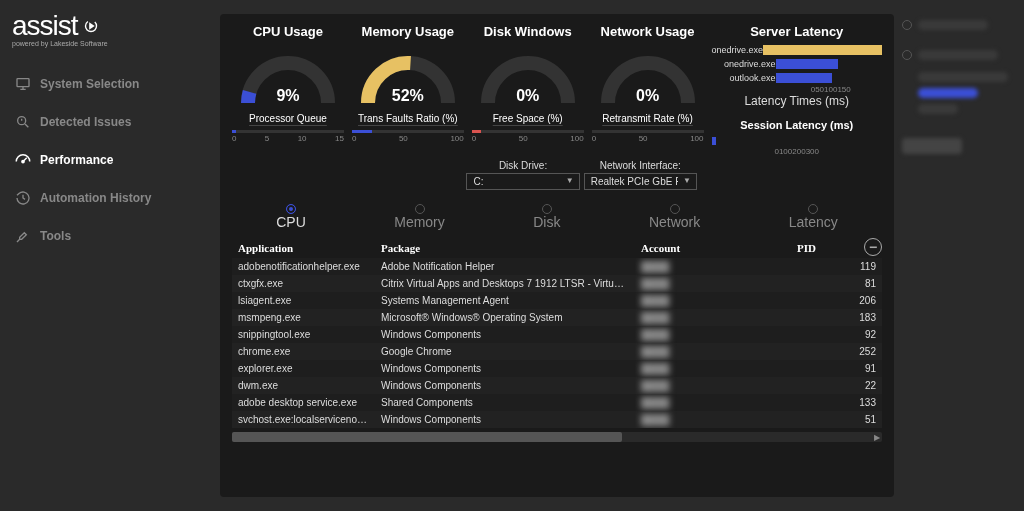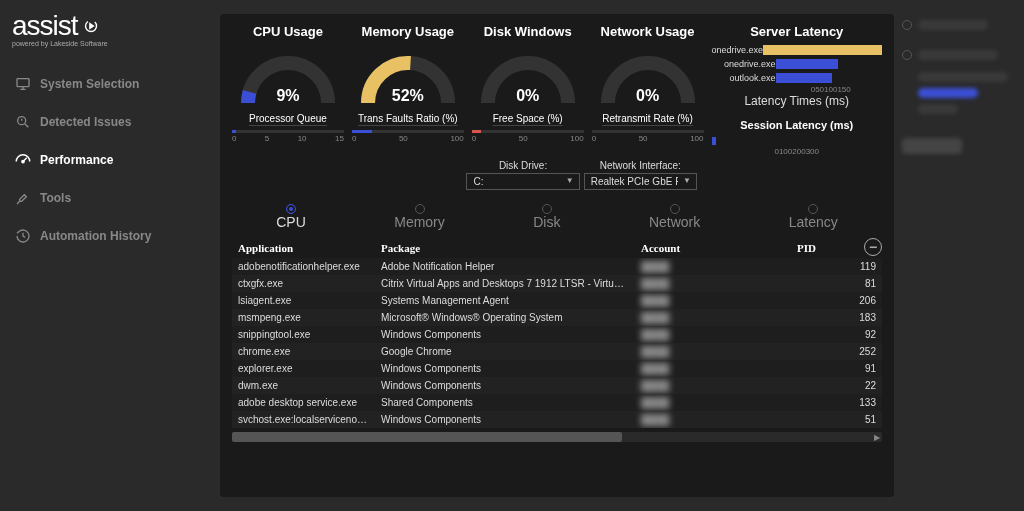--- a/index.html
+++ b/index.html
@@ -116,34 +116,34 @@
               <path d="M3 14a9 9 0 0 1 18 0"></path>
               <path d="M12 14 L17 9"></path>
               <circle cx="12" cy="14" r="1.5" fill="currentColor"></circle>
             </svg>
           </span>
         <span>Performance</span>
       </div>
       <div class="nav-item">
         <span class="nav-icon">
             <svg width="16" height="16" viewBox="0 0 24 24" fill="none" stroke="currentColor" stroke-width="2">
-              <path d="M14 7l3 3-7 7H7v-3l7-7z"></path>
-              <path d="M3 21l4-4"></path>
+              <path d="M3 12a9 9 0 1 0 3-6.7L3 8"></path>
+              <path d="M12 7v5l3 2"></path>
             </svg>
           </span>
-        <span>Tools</span>
+        <span>Automation History</span>
       </div>
       <div class="nav-item">
         <span class="nav-icon">
             <svg width="16" height="16" viewBox="0 0 24 24" fill="none" stroke="currentColor" stroke-width="2">
-              <path d="M3 12a9 9 0 1 0 3-6.7L3 8"></path>
-              <path d="M12 7v5l3 2"></path>
+              <path d="M14 7l3 3-7 7H7v-3l7-7z"></path>
+              <path d="M3 21l4-4"></path>
             </svg>
           </span>
-        <span>Automation History</span>
+        <span>Tools</span>
       </div>
     </nav>
   </aside>
 
   <div class="main">
     <div class="panel">
 
       <div class="metrics-row">
 
         <div class="metric">

